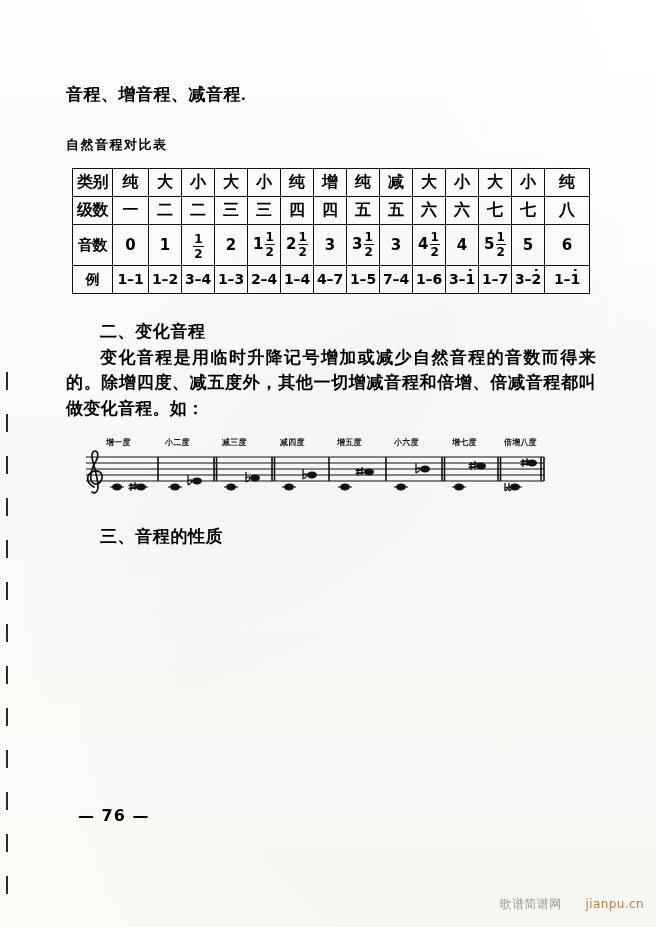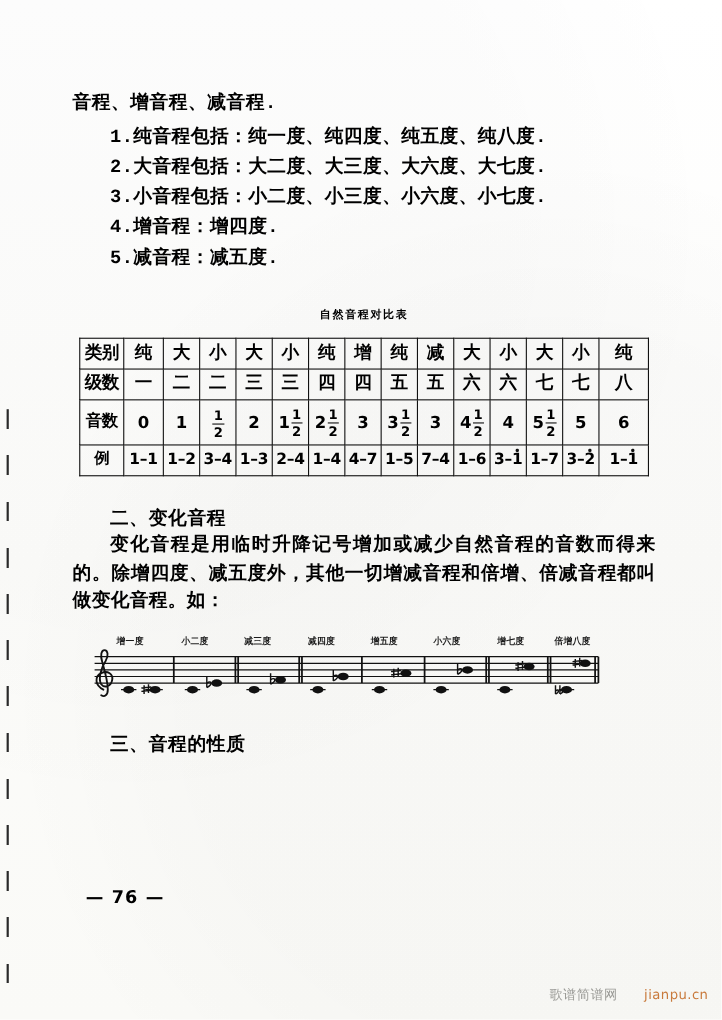--- a/index.html
+++ b/index.html
@@ -49,21 +49,21 @@
   }
 
   .content {
     position: absolute;
     left: 66px;
     top: 0;
     width: 530px;
   }
 
   .cjk {
-    font-family: Liberation Mono, monospace;
+    font-family: Liberation Sans, sans-serif;
     font-weight: bold;
   }
 
   
   .lead-line {
     font-size: 17px;
     font-weight: bold;
     letter-spacing: 0.5px;
     line-height: 1.28;
     margin: 0;
@@ -78,22 +78,21 @@
     font-size: 17px;
     font-weight: bold;
     letter-spacing: 0.4px;
     line-height: 1.62;
     padding-left: 34px;
     white-space: nowrap;
   }
 
   
   .table-title {
-    text-align: center;
-    font-size: 10px;
+    font-size: 13px;
     font-weight: bold;
     letter-spacing: 1.5px;
     margin: 30px 0 14px 0;
   }
 
   
   .tbl-wrap {
     width: 518px;
     margin: 0 auto;
   }
@@ -241,27 +240,20 @@
 <body>
 
 <div class="page">
   <div class="paper-tone"></div>
   <div class="binding-edge"></div>
 
   <div class="content">
 
     <p class="lead-line cjk">音程、增音程、减音程.</p>
 
-    <ul class="numbered-list">
-      <li class="cjk">1.纯音程包括：纯一度、纯四度、纯五度、纯八度.</li>
-      <li class="cjk">2.大音程包括：大二度、大三度、大六度、大七度.</li>
-      <li class="cjk">3.小音程包括：小二度、小三度、小六度、小七度.</li>
-      <li class="cjk">4.增音程：增四度.</li>
-      <li class="cjk">5.减音程：减五度.</li>
-    </ul>
 
     <div class="table-title cjk">自然音程对比表</div>
 
     <div class="tbl-wrap">
       <table class="interval-table">
         <colgroup>
           <col style="width:40px">
           <col style="width:36px">
             <col style="width:33px">
             <col style="width:33px">

